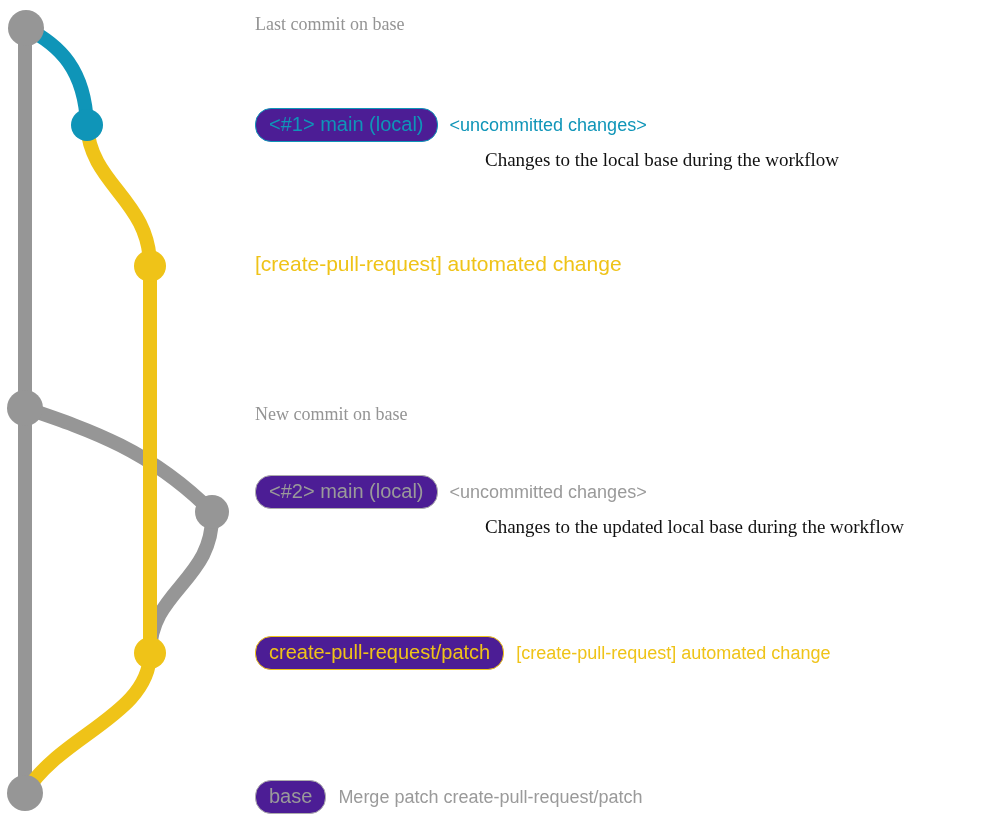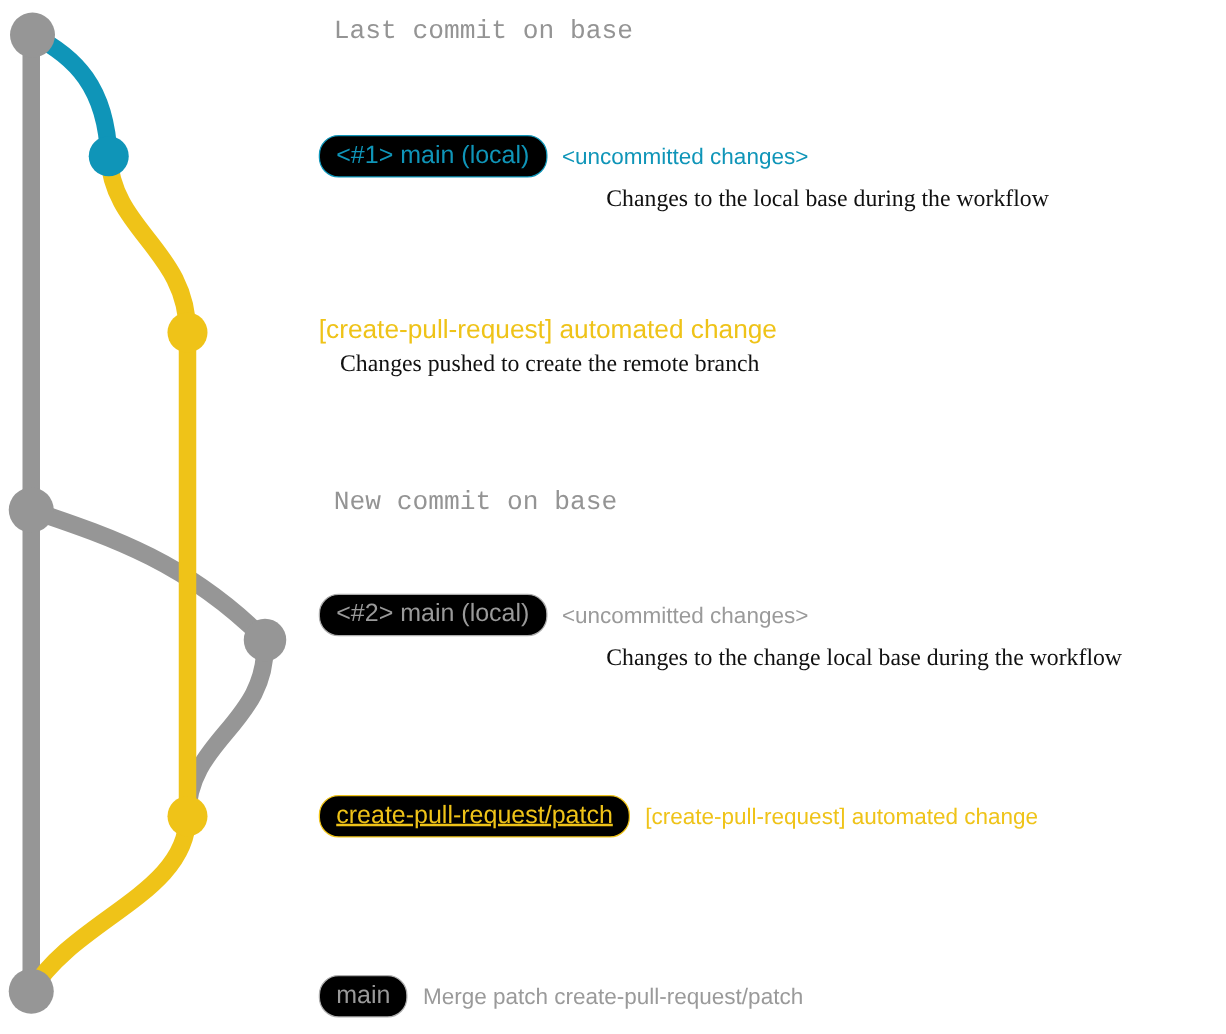--- a/index.html
+++ b/index.html
@@ -21,25 +21,24 @@
     left: 0;
     top: 0;
     width: 981px;
     height: 827px;
   }
   .anno {
     position: absolute;
   }
   
   .plain-title {
-    font-size: 21px;
-    font-family: Liberation Mono, monospace;
+    font-size: 18px;
+    font-family: Liberation Serif, serif;
     white-space: nowrap;
     line-height: 1;
-    margin-left: 12px;
   }
   .plain-title.grey { color: #949494; }
 
   
   .row {
     position: absolute;
     display: block;
   }
   .row-line {
     display: flex;
@@ -47,26 +46,26 @@
     white-space: nowrap;
   }
   .pill {
     display: inline-block;
     border: 1.6px solid #0f95b8;
     border-radius: 16px;
     padding: 4px 13px 6px 13px;
     font-size: 20px;
     line-height: 1.1;
     color: #0f95b8;
-    background: #000000;
+    background: #4c1d95;
     white-space: nowrap;
     font-family: "Liberation Sans", sans-serif;
   }
   .pill.grey  { border-color: #adadad; color: #9a9a9a; }
-  .pill.yellow{ border-color: #efc318; color: #efc318; text-decoration: underline; }
+  .pill.yellow{ border-color: #efc318; color: #efc318; }
   .pill.blue  { border-color: #0f95b8; color: #0f95b8; }
 
   .subject {
     font-size: 18px;
     margin-left: 12px;
     white-space: nowrap;
     font-family: "Liberation Sans", sans-serif;
     line-height: 1;
   }
   .subject.blue   { color: #0f95b8; }
@@ -124,40 +123,39 @@
 <div class="anno row" style="left:255px; top:108px;">
   <div class="row-line">
     <span class="pill blue">&lt;#1&gt; main (local)</span>
     <span class="subject blue">&lt;uncommitted changes&gt;</span>
   </div>
   <div class="desc" style="margin-left:230px;">Changes to the local base during the workflow</div>
 </div>
 
 <div class="anno row" style="left:255px; top:253px;">
   <div class="subject-standalone yellow">[create-pull-request] automated change</div>
-  <div class="desc" style="margin-left:17px;">Changes pushed to create the remote branch</div>
 </div>
 
-<div class="anno row" style="left:255px; top:392px;">
+<div class="anno row" style="left:255px; top:405px;">
   <div class="plain-title grey">New commit on base</div>
 </div>
 
 <div class="anno row" style="left:255px; top:475px;">
   <div class="row-line">
     <span class="pill grey">&lt;#2&gt; main (local)</span>
     <span class="subject grey">&lt;uncommitted changes&gt;</span>
   </div>
-  <div class="desc" style="margin-left:230px;">Changes to the change local base during the workflow</div>
+  <div class="desc" style="margin-left:230px;">Changes to the updated local base during the workflow</div>
 </div>
 
 <div class="anno row" style="left:255px; top:636px;">
   <div class="row-line">
     <span class="pill yellow">create-pull-request/patch</span>
     <span class="subject yellow">[create-pull-request] automated change</span>
   </div>
 </div>
 
 <div class="anno row" style="left:255px; top:780px;">
   <div class="row-line">
-    <span class="pill grey">main</span>
+    <span class="pill grey">base</span>
     <span class="subject grey">Merge patch create-pull-request/patch</span>
   </div>
 </div>
 
 </body></html>

